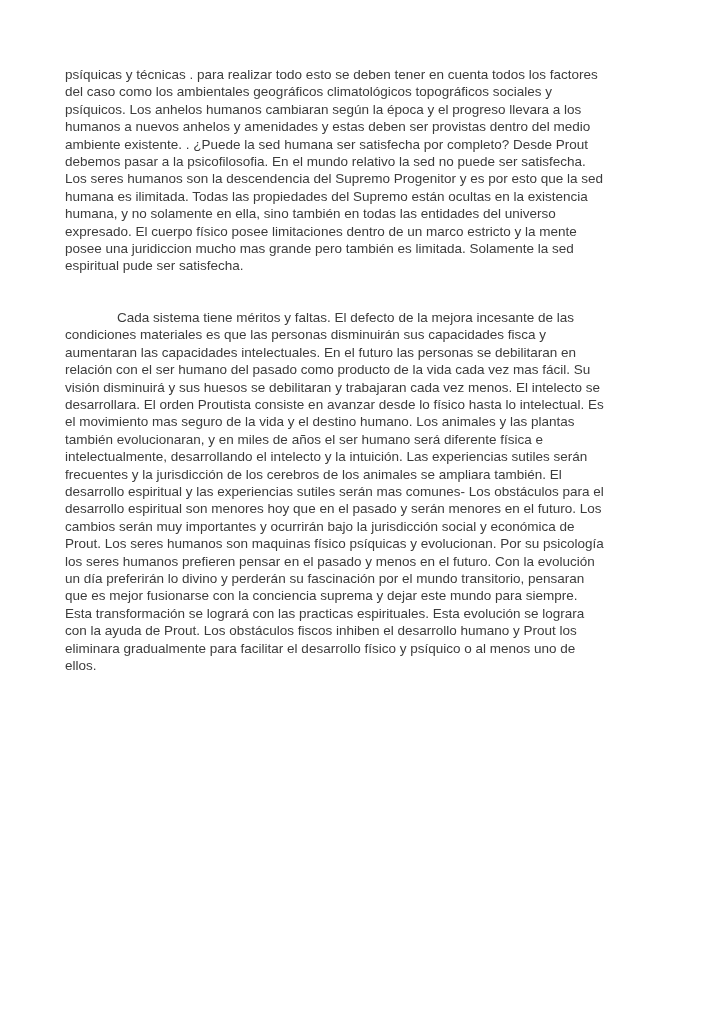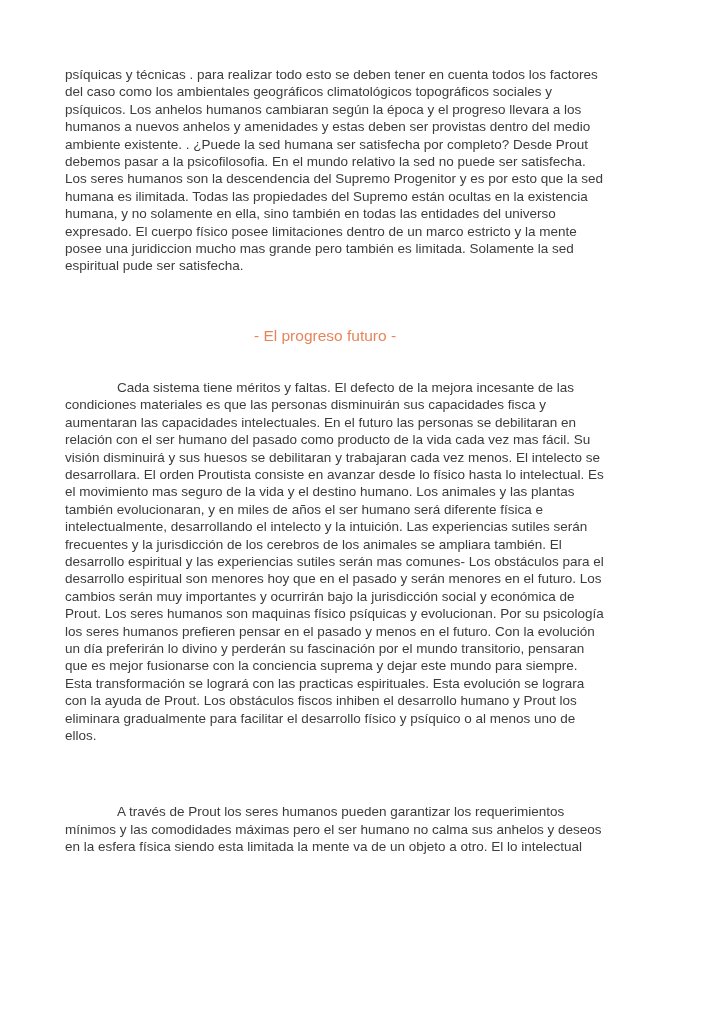--- a/index.html
+++ b/index.html
@@ -51,21 +51,20 @@
 humanos a nuevos anhelos y amenidades y estas deben ser provistas dentro del medio
 ambiente existente. . ¿Puede la sed humana ser satisfecha por completo? Desde Prout
 debemos pasar a la psicofilosofia. En el mundo relativo la sed no puede ser satisfecha.
 Los seres humanos son la descendencia del Supremo Progenitor y es por esto que la sed
 humana es ilimitada. Todas las propiedades del Supremo están ocultas en la existencia
 humana, y no solamente en ella, sino también en todas las entidades del universo
 expresado. El cuerpo físico posee limitaciones dentro de un marco estricto y la mente
 posee una juridiccion mucho mas grande pero también es limitada. Solamente la sed
 espiritual pude ser satisfecha.</p>
 
-  <h2 class="heading heading-1">- El progreso futuro -</h2>
 
   <p class="body-text first-line-indent para-2">Cada sistema tiene méritos y faltas. El defecto de la mejora incesante de las
 condiciones materiales es que las personas disminuirán sus capacidades fisca y
 aumentaran las capacidades intelectuales. En el futuro las personas se debilitaran en
 relación con el ser humano del pasado como producto de la vida cada vez mas fácil. Su
 visión disminuirá y sus huesos se debilitaran y trabajaran cada vez menos. El intelecto se
 desarrollara. El orden Proutista consiste en avanzar desde lo físico hasta lo intelectual. Es
 el movimiento mas seguro de la vida y el destino humano. Los animales y las plantas
 también evolucionaran, y en miles de años el ser humano será diferente física e
 intelectualmente, desarrollando el intelecto y la intuición. Las experiencias sutiles serán
@@ -76,17 +75,14 @@
 Prout. Los seres humanos son maquinas físico psíquicas y evolucionan. Por su psicología
 los seres humanos prefieren pensar en el pasado y menos en el futuro. Con la evolución
 un día preferirán lo divino y perderán su fascinación por el mundo transitorio, pensaran
 que es mejor fusionarse con la conciencia suprema y dejar este mundo para siempre.
 Esta transformación se logrará con las practicas espirituales. Esta evolución se lograra
 con la ayuda de Prout. Los obstáculos fiscos inhiben el desarrollo humano y Prout los
 eliminara gradualmente para facilitar el desarrollo físico y psíquico o al menos uno de
 ellos.</p>
 
 
-  <p class="body-text first-line-indent para-3">A través de Prout los seres humanos pueden garantizar los requerimientos
-mínimos y las comodidades máximas pero el ser humano no calma sus anhelos y deseos
-en la esfera física siendo esta limitada la mente va de un objeto a otro. El lo intelectual</p>
 
 </div>
 
 </body></html>

